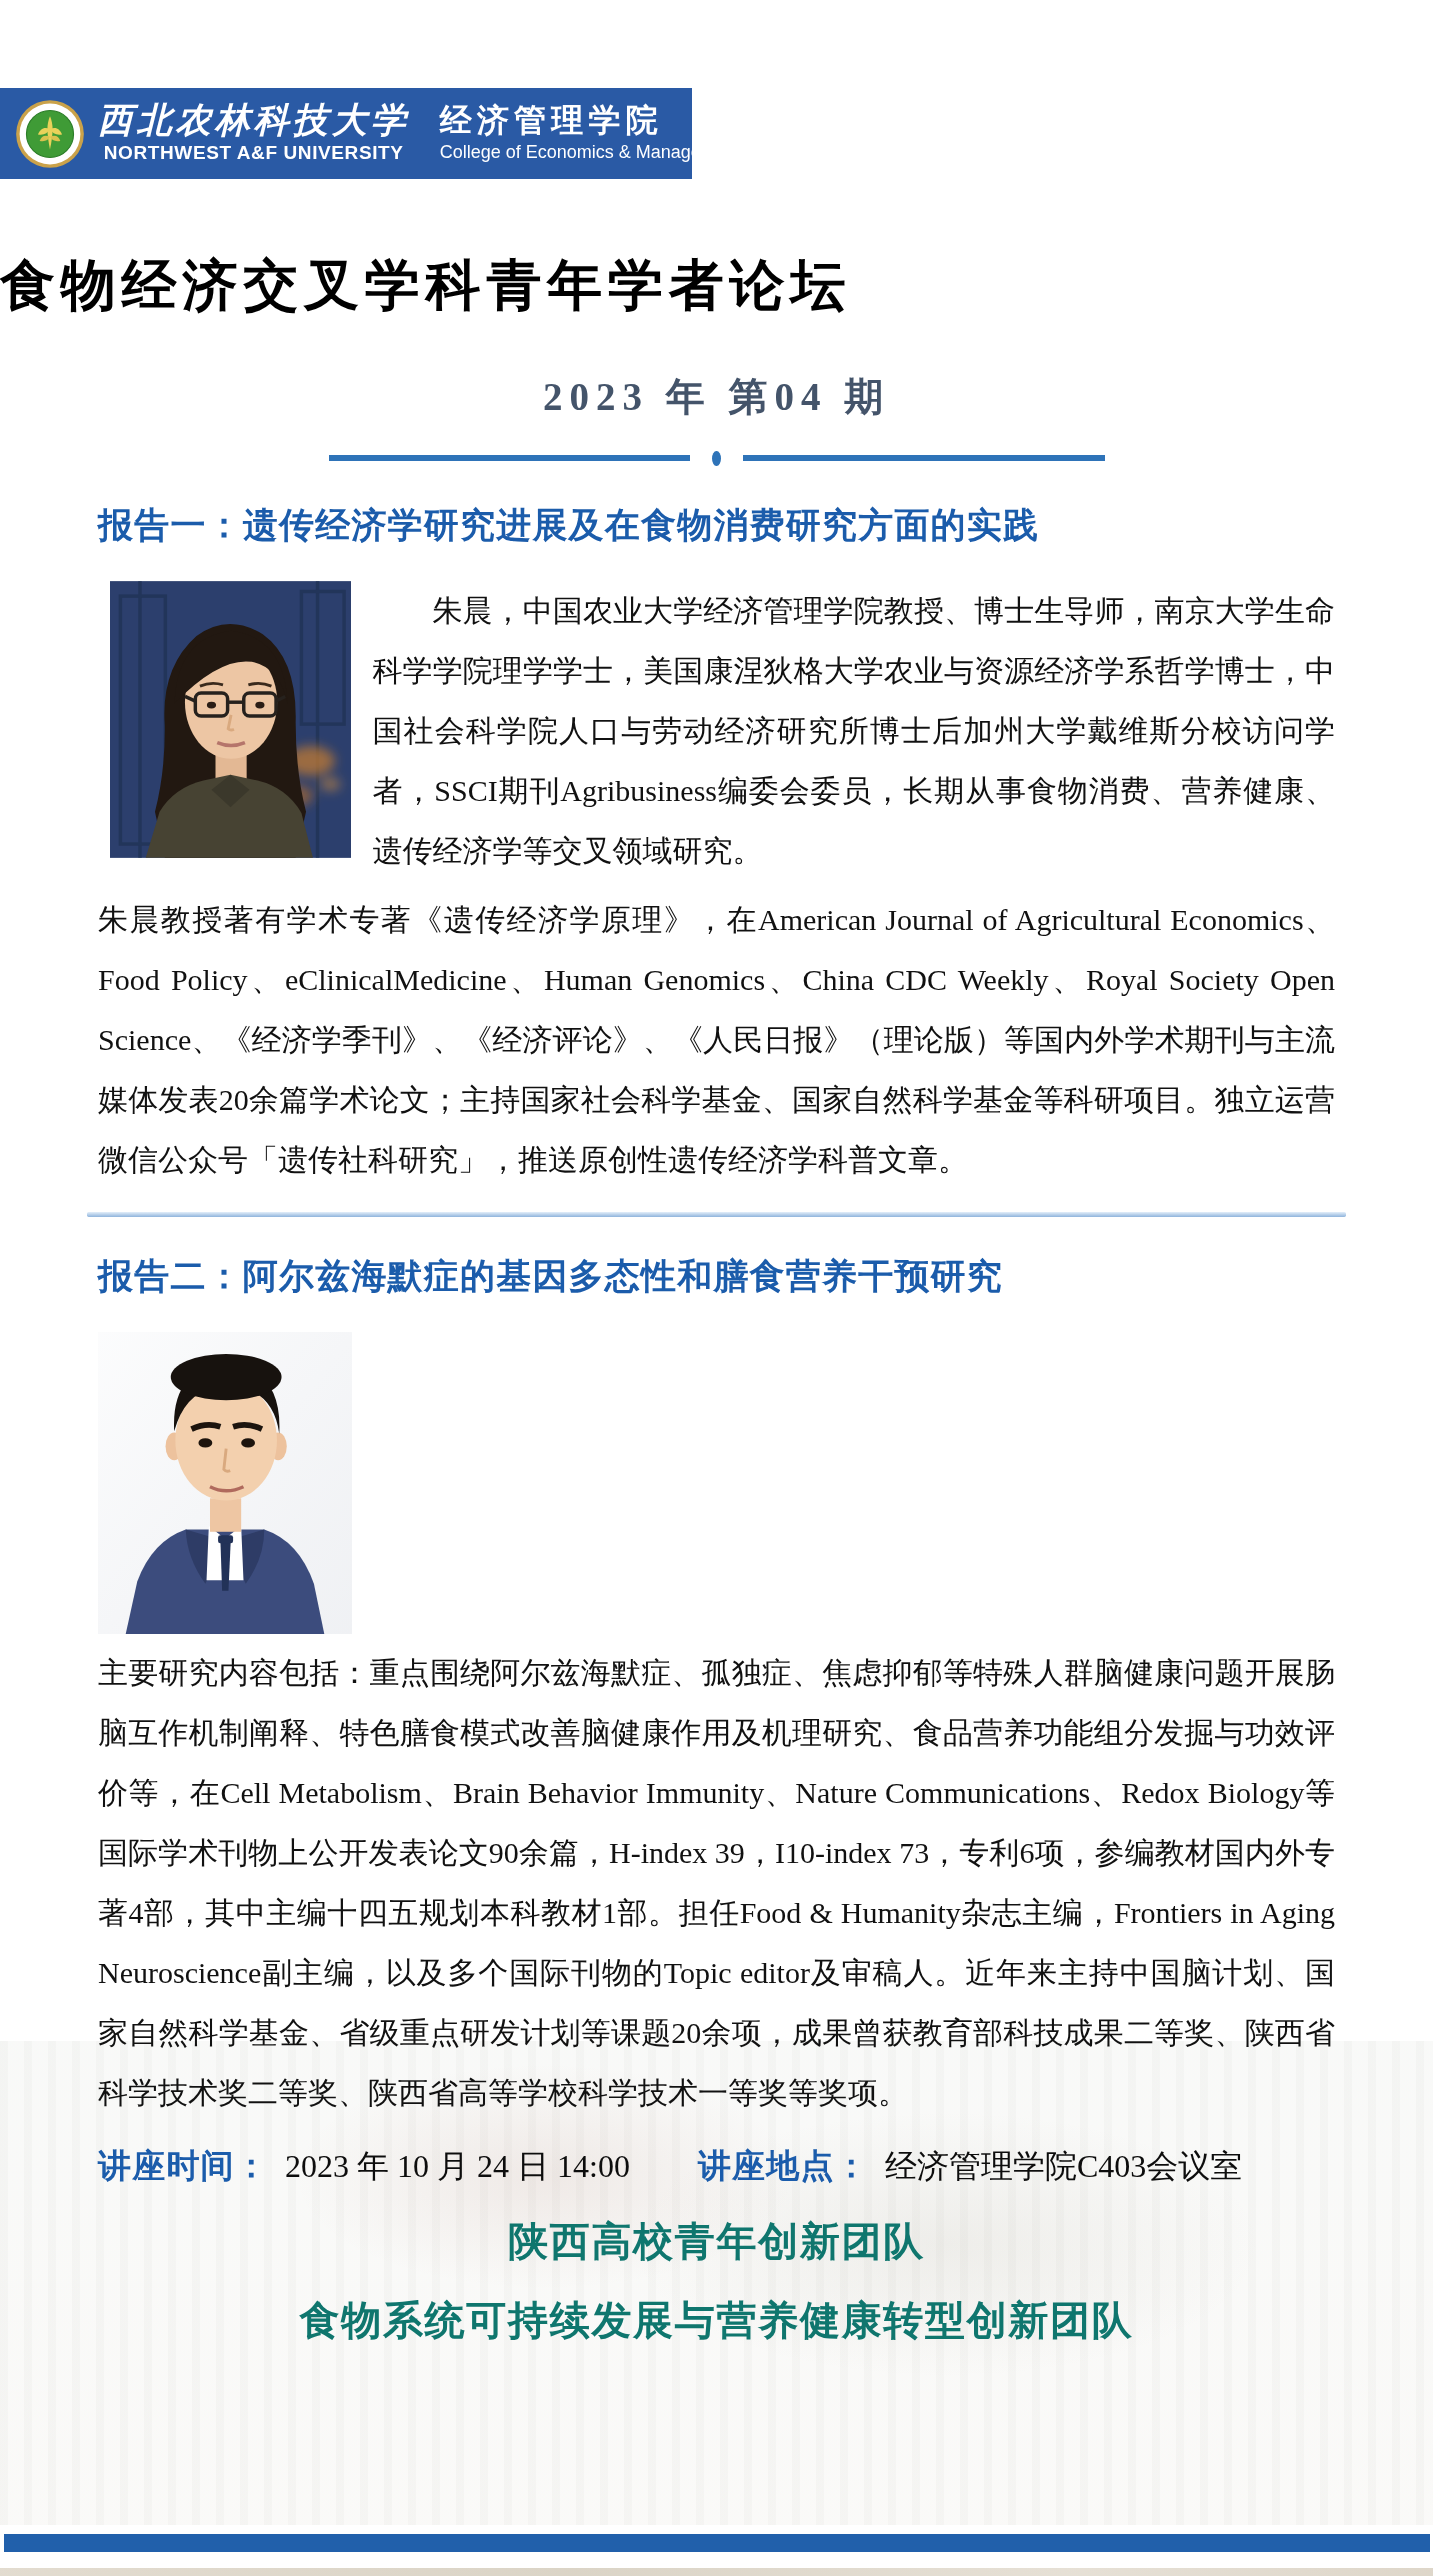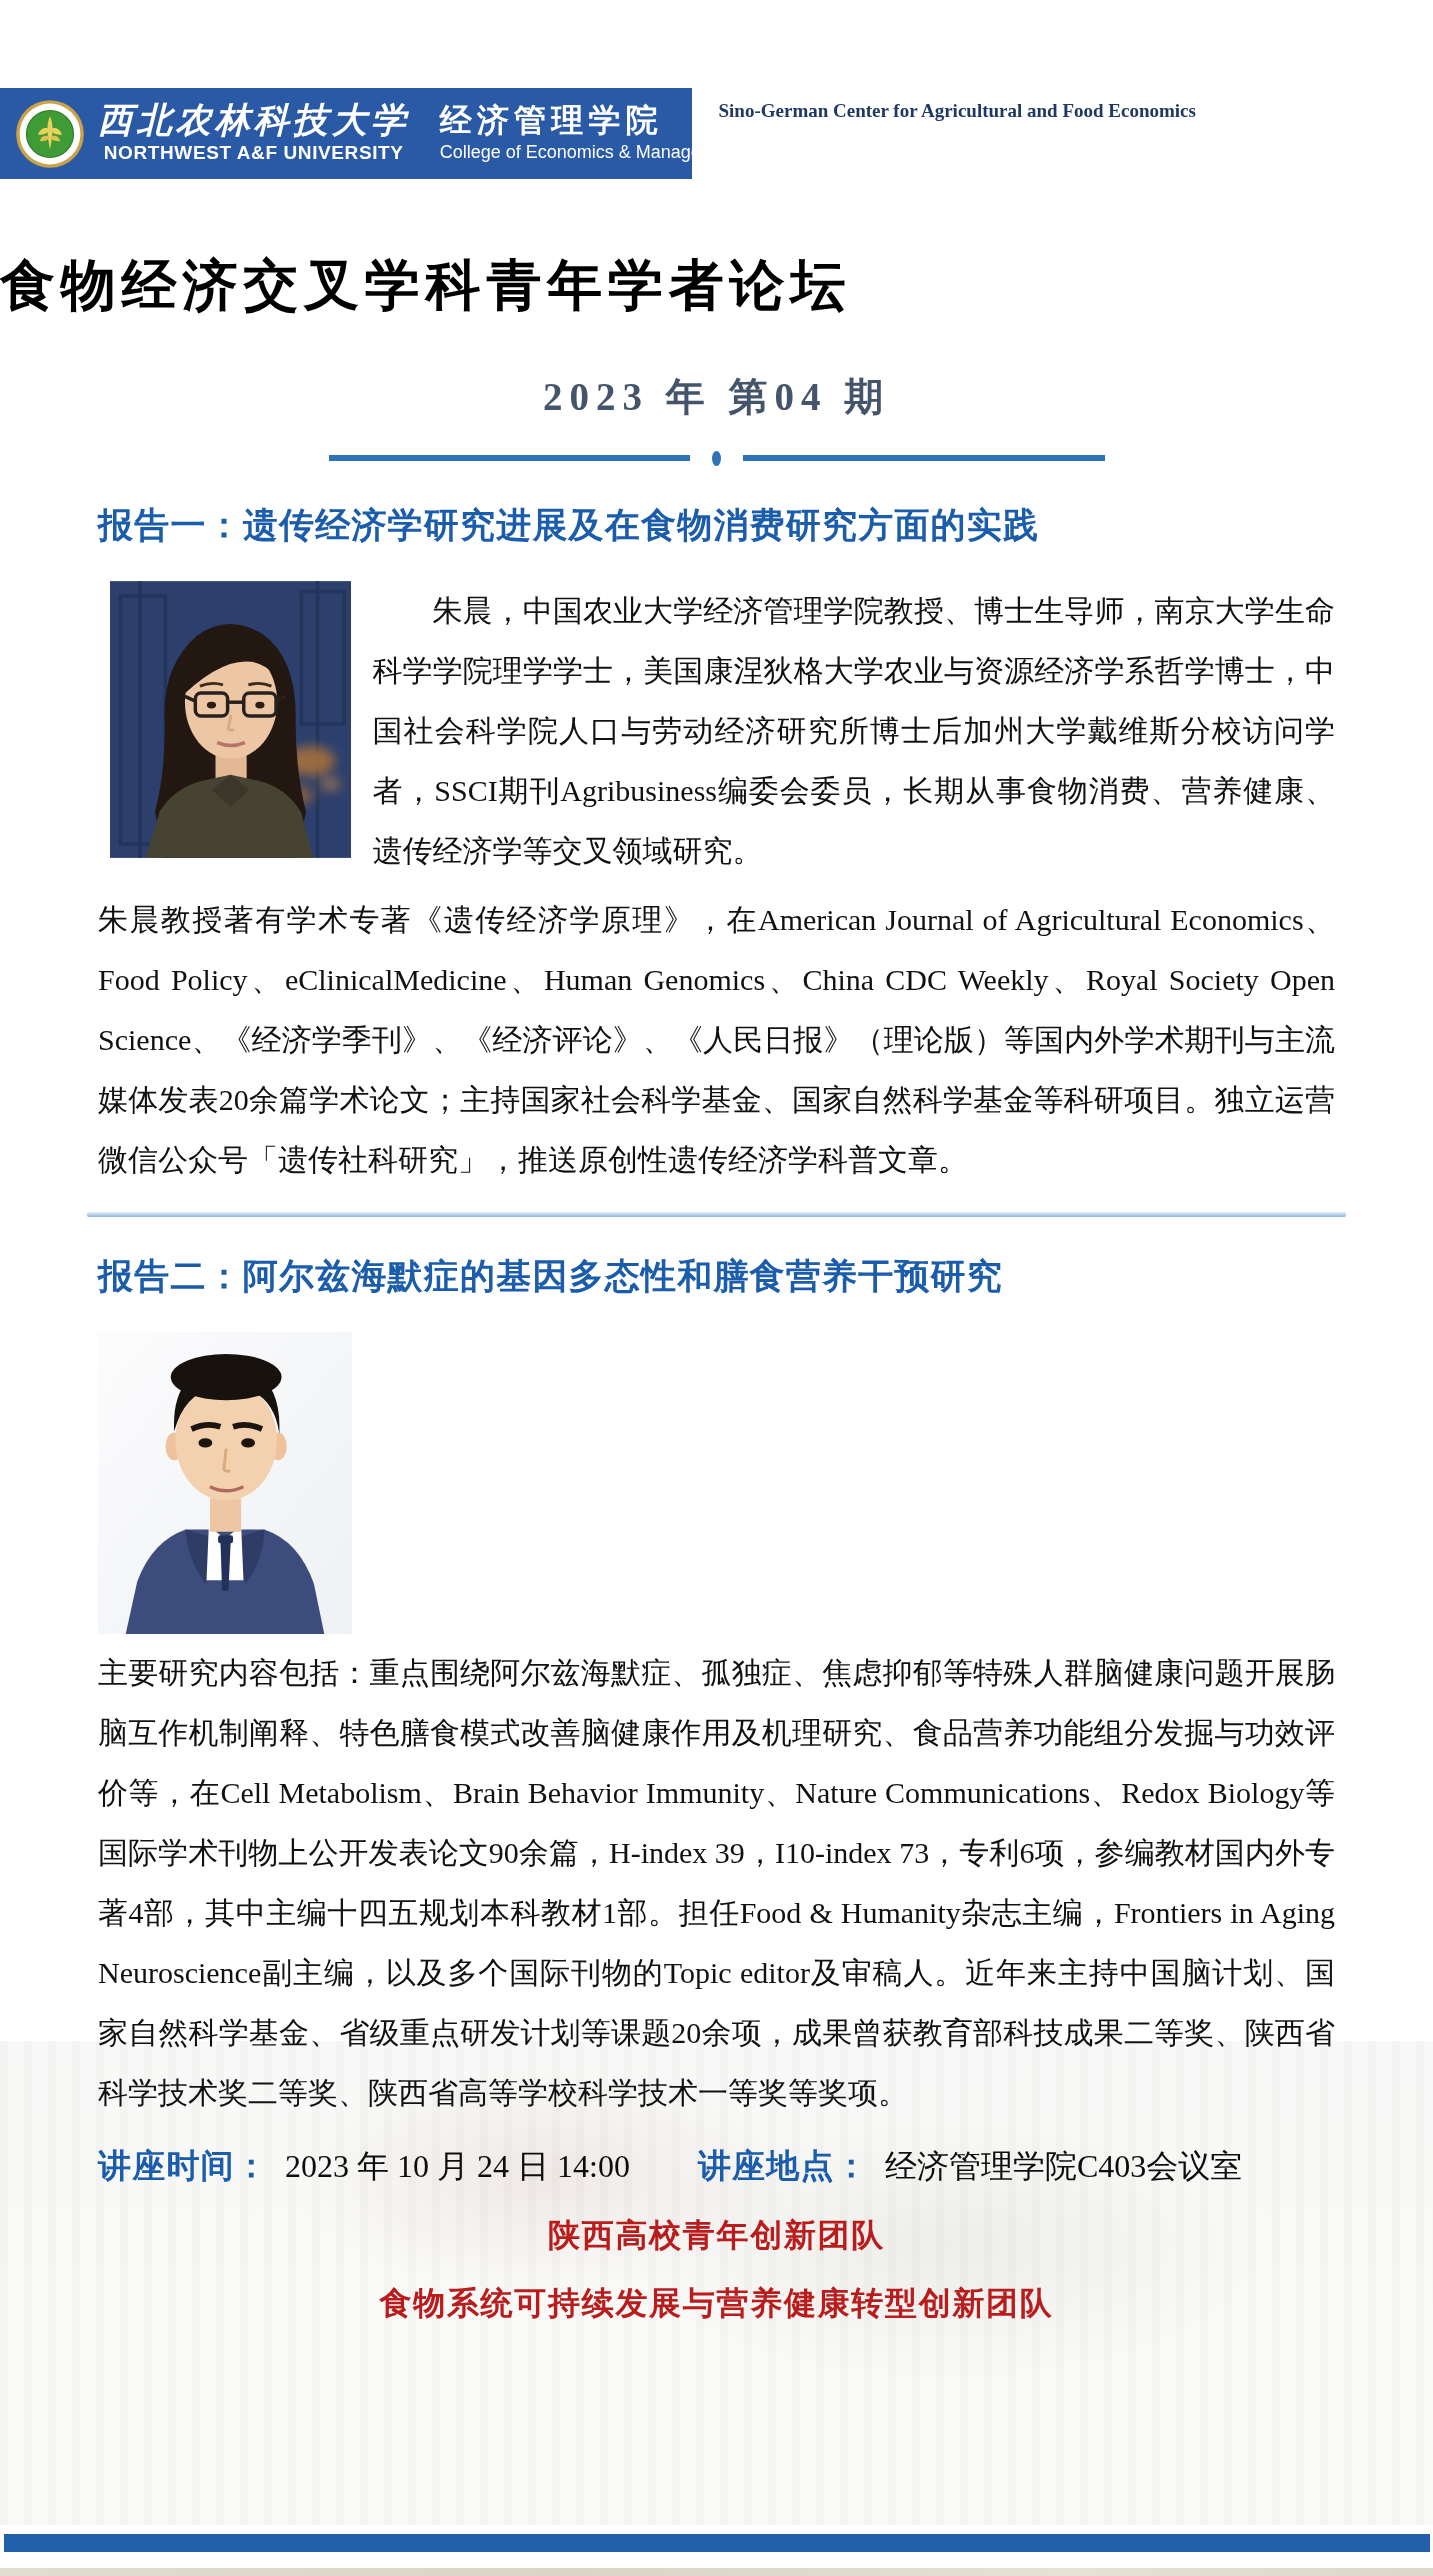--- a/index.html
+++ b/index.html
@@ -91,21 +91,21 @@
 
   
   .meta-row{
     display:flex;align-items:baseline;margin:21px 98px 0;white-space:nowrap;
   }
   .meta-label{font-size:33px;font-weight:bold;color:#1b5cab;letter-spacing:1.2px;}
   .meta-value{font-size:32px;color:#0d0d0d;margin-left:16px;}
   .meta-pair2{margin-left:68px;display:flex;align-items:baseline;}
   .team-line{
     text-align:center;font-family:Liberation Mono, monospace;
-    font-size:32px;font-weight:bold;color:#b91c1c;letter-spacing:1.7px;
+    font-size:40px;font-weight:bold;color:#0f766e;letter-spacing:1.7px;
   }
   .team1{margin-top:25px;}
   .team2{margin-top:24px;}
   .bottom-bar{
     position:absolute;left:3.5px;right:3.5px;bottom:23.6px;height:18px;
     background:#2160ab;
   }
 </style>
 </head>
 <body>
@@ -132,21 +132,20 @@
           <div class="univ-cn">西北农林科技大学</div>
           <div class="univ-en">NORTHWEST A&amp;F UNIVERSITY</div>
         </div>
         <div class="vdiv"></div>
         <div class="college">
           <div class="col-cn">经济管理学院</div>
           <div class="col-en">College of Economics &amp; Management</div>
         </div>
       </div>
       <div class="center-brand">
-        <div class="center-en">Sino-German Center for Agricultural and Food Economics</div>
       </div>
     </header>
 
     <div class="main-title">食物经济交叉学科青年学者论坛</div>
     <div class="issue-line">2023 年 第04 期</div>
     <div class="title-divider">
       <div class="seg"></div>
       <div class="dot"></div>
       <div class="seg"></div>
     </div>

